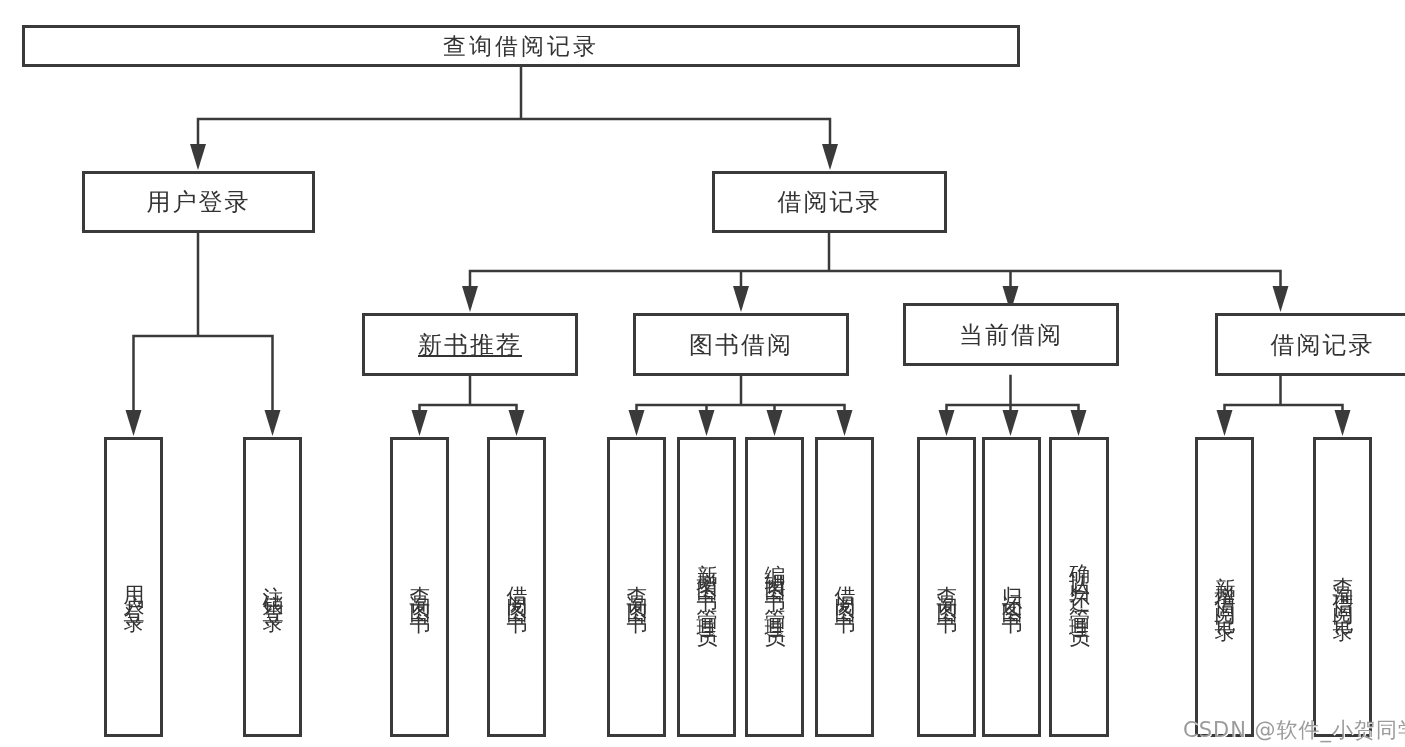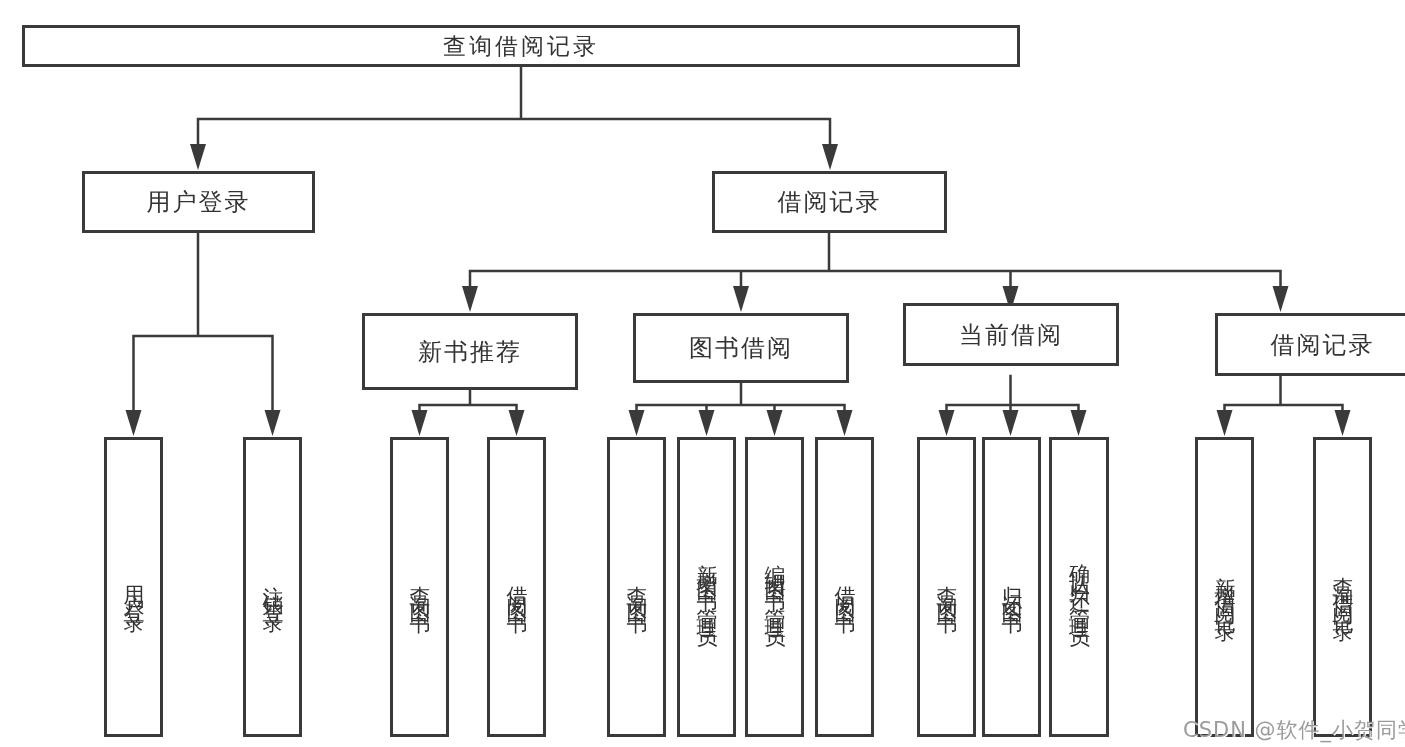--- a/index.html
+++ b/index.html
@@ -108,24 +108,24 @@
     <span>查询借阅记录</span>
   </div>
 
   <div class="box box-h" style="left:82px; top:171px; width:233px; height:62px;">
     <span>用户登录</span>
   </div>
   <div class="box box-h" style="left:712px; top:171px; width:235px; height:62px;">
     <span>借阅记录</span>
   </div>
 
-  <div class="box box-h" style="left:362px; top:313px; width:216px; height:77px;">
+  <div class="box box-h" style="left:362px; top:313px; width:216px; height:63px;text-decoration:underline;">
     <span>新书推荐</span>
   </div>
-  <div class="box box-h" style="left:633px; top:313px; width:216px; height:70px;">
+  <div class="box box-h" style="left:633px; top:313px; width:216px; height:63px;">
     <span>图书借阅</span>
   </div>
   <div class="box box-h" style="left:903px; top:303px; width:216px; height:63px;">
     <span>当前借阅</span>
   </div>
   <div class="box box-h" style="left:1173px; top:313px; width:215px; height:63px;margin-left:42px;">
     <span>借阅记录</span>
   </div>
 
   <div class="box box-v" style="left:104px; top:437px; width:59px; height:300px;">

